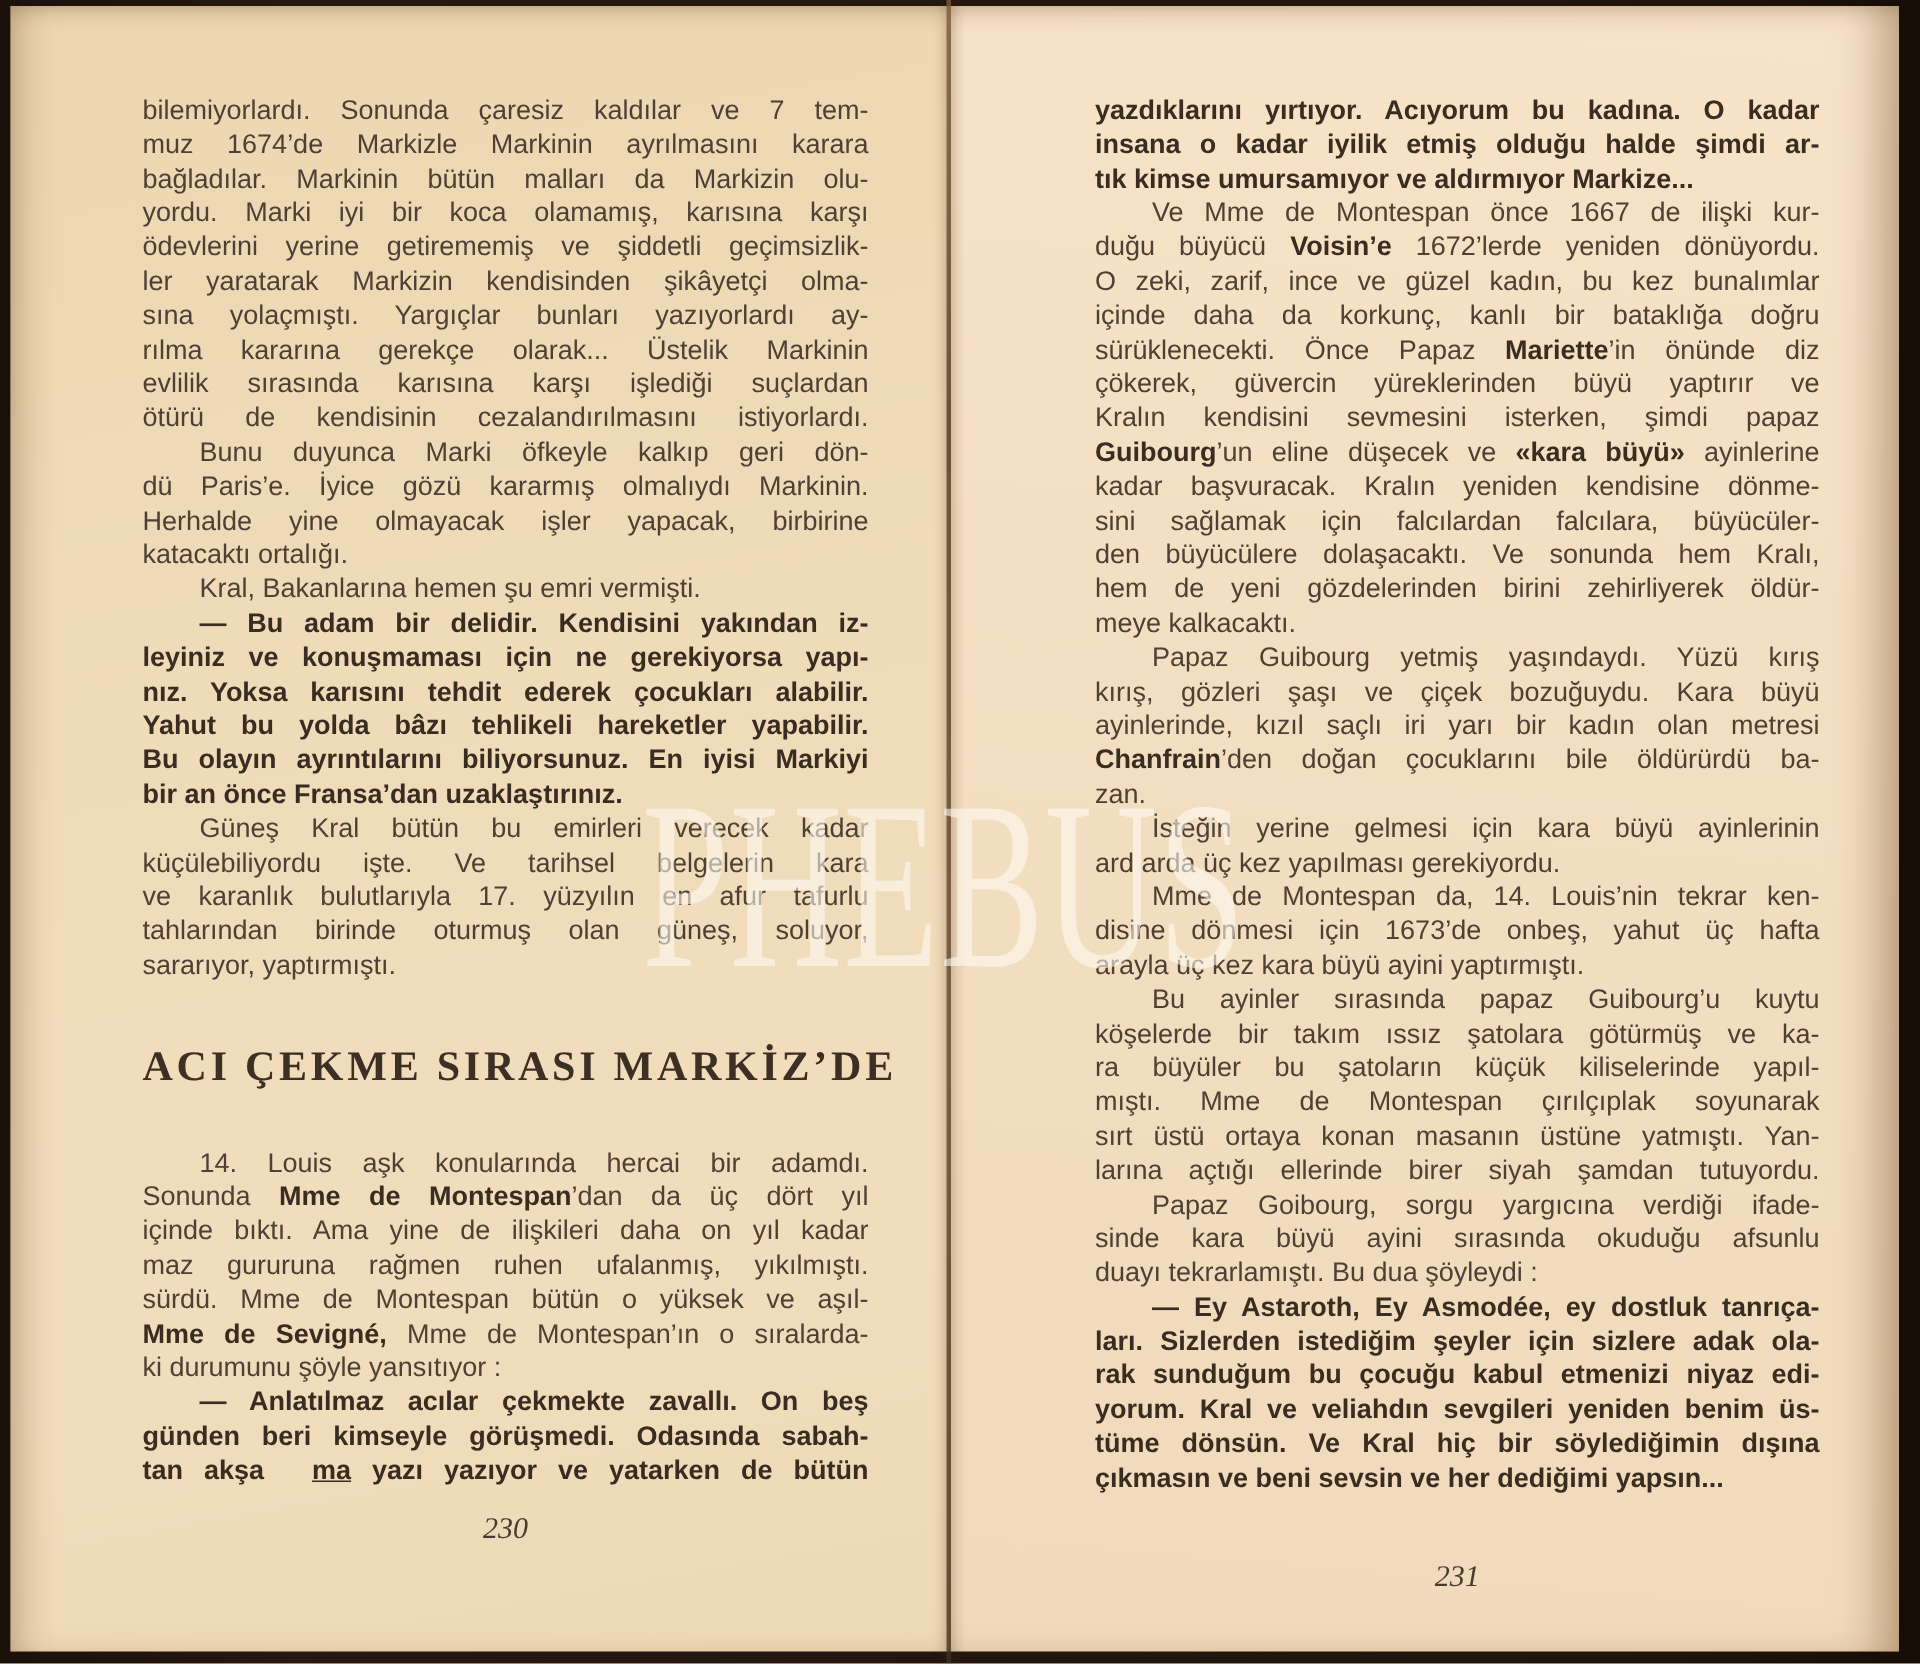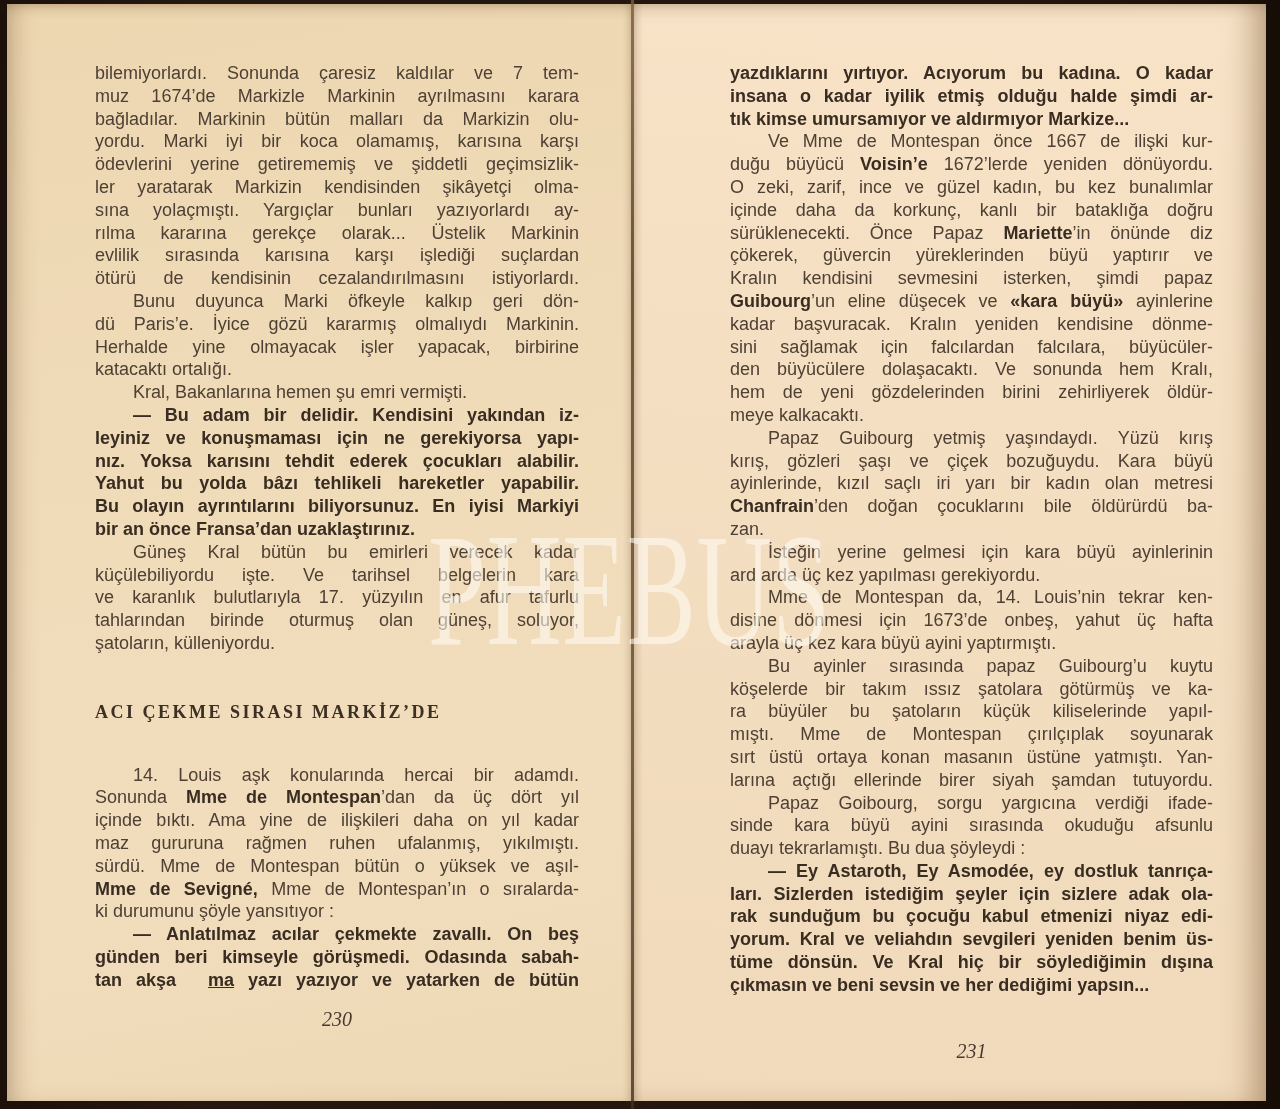--- a/index.html
+++ b/index.html
@@ -25,21 +25,21 @@
   .page-right .text-col{left:97px;width:483px;}
   .line{height:22.8px;}
   .line.just{text-align:justify;text-align-last:justify;}
   .line.ind{text-indent:38px;}
   .para.bold{font-weight:700;color:#392d22;}
   span.b{font-weight:700;color:#392d22;}
   span.u{text-decoration:underline;margin-left:32px;}
   .heading{
     margin:46px 0 40px;text-align:left;
     font-family:"Liberation Serif",serif;font-weight:700;
-    font-size:18px;letter-spacing:2.5px;color:#3c2f24;white-space:nowrap;
+    font-size:28px;letter-spacing:2.5px;color:#3c2f24;white-space:nowrap;
   }
   .pagenum{
     position:absolute;text-align:center;
     font-family:"Liberation Serif",serif;font-style:italic;
     font-size:20px;color:#473a2e;
   }
   .page-left  .pagenum{left:88px;width:484px;top:1004px;}
   .page-right .pagenum{left:97px;width:483px;top:996px;margin-top:40px;}
   .gutter{
     position:absolute;left:631px;top:0;width:3px;height:1109px;
@@ -88,21 +88,21 @@
           <div class="line just"><span>nız. Yoksa karısını tehdit ederek çocukları alabilir.</span></div>
           <div class="line just"><span>Yahut bu yolda bâzı tehlikeli hareketler yapabilir.</span></div>
           <div class="line just"><span>Bu olayın ayrıntılarını biliyorsunuz. En iyisi Markiyi</span></div>
           <div class="line"><span>bir an önce Fransa’dan uzaklaştırınız.</span></div>
         </div>
         <div class="para">
           <div class="line just ind"><span>Güneş Kral bütün bu emirleri verecek kadar</span></div>
           <div class="line just"><span>küçülebiliyordu işte. Ve tarihsel belgelerin kara</span></div>
           <div class="line just"><span>ve karanlık bulutlarıyla 17. yüzyılın en afur tafurlu</span></div>
           <div class="line just"><span>tahlarından birinde oturmuş olan güneş, soluyor,</span></div>
-          <div class="line"><span>şatoların, külleniyordu.</span></div>
+          <div class="line"><span>sararıyor, yaptırmıştı.</span></div>
         </div>
         <div class="heading">ACI ÇEKME SIRASI MARKİZ’DE</div>
         <div class="para">
           <div class="line just ind"><span>14. Louis aşk konularında hercai bir adamdı.</span></div>
           <div class="line just"><span>Sonunda </span><span class="b">Mme de Montespan</span><span>’dan da üç dört yıl</span></div>
           <div class="line just"><span>içinde bıktı. Ama yine de ilişkileri daha on yıl kadar</span></div>
           <div class="line just"><span>maz gururuna rağmen ruhen ufalanmış, yıkılmıştı.</span></div>
           <div class="line just"><span>sürdü. Mme de Montespan bütün o yüksek ve aşıl-</span></div>
           <div class="line just"><span class="b">Mme de Sevigné,</span><span> Mme de Montespan’ın o sıralarda-</span></div>
           <div class="line"><span>ki durumunu şöyle yansıtıyor :</span></div>

